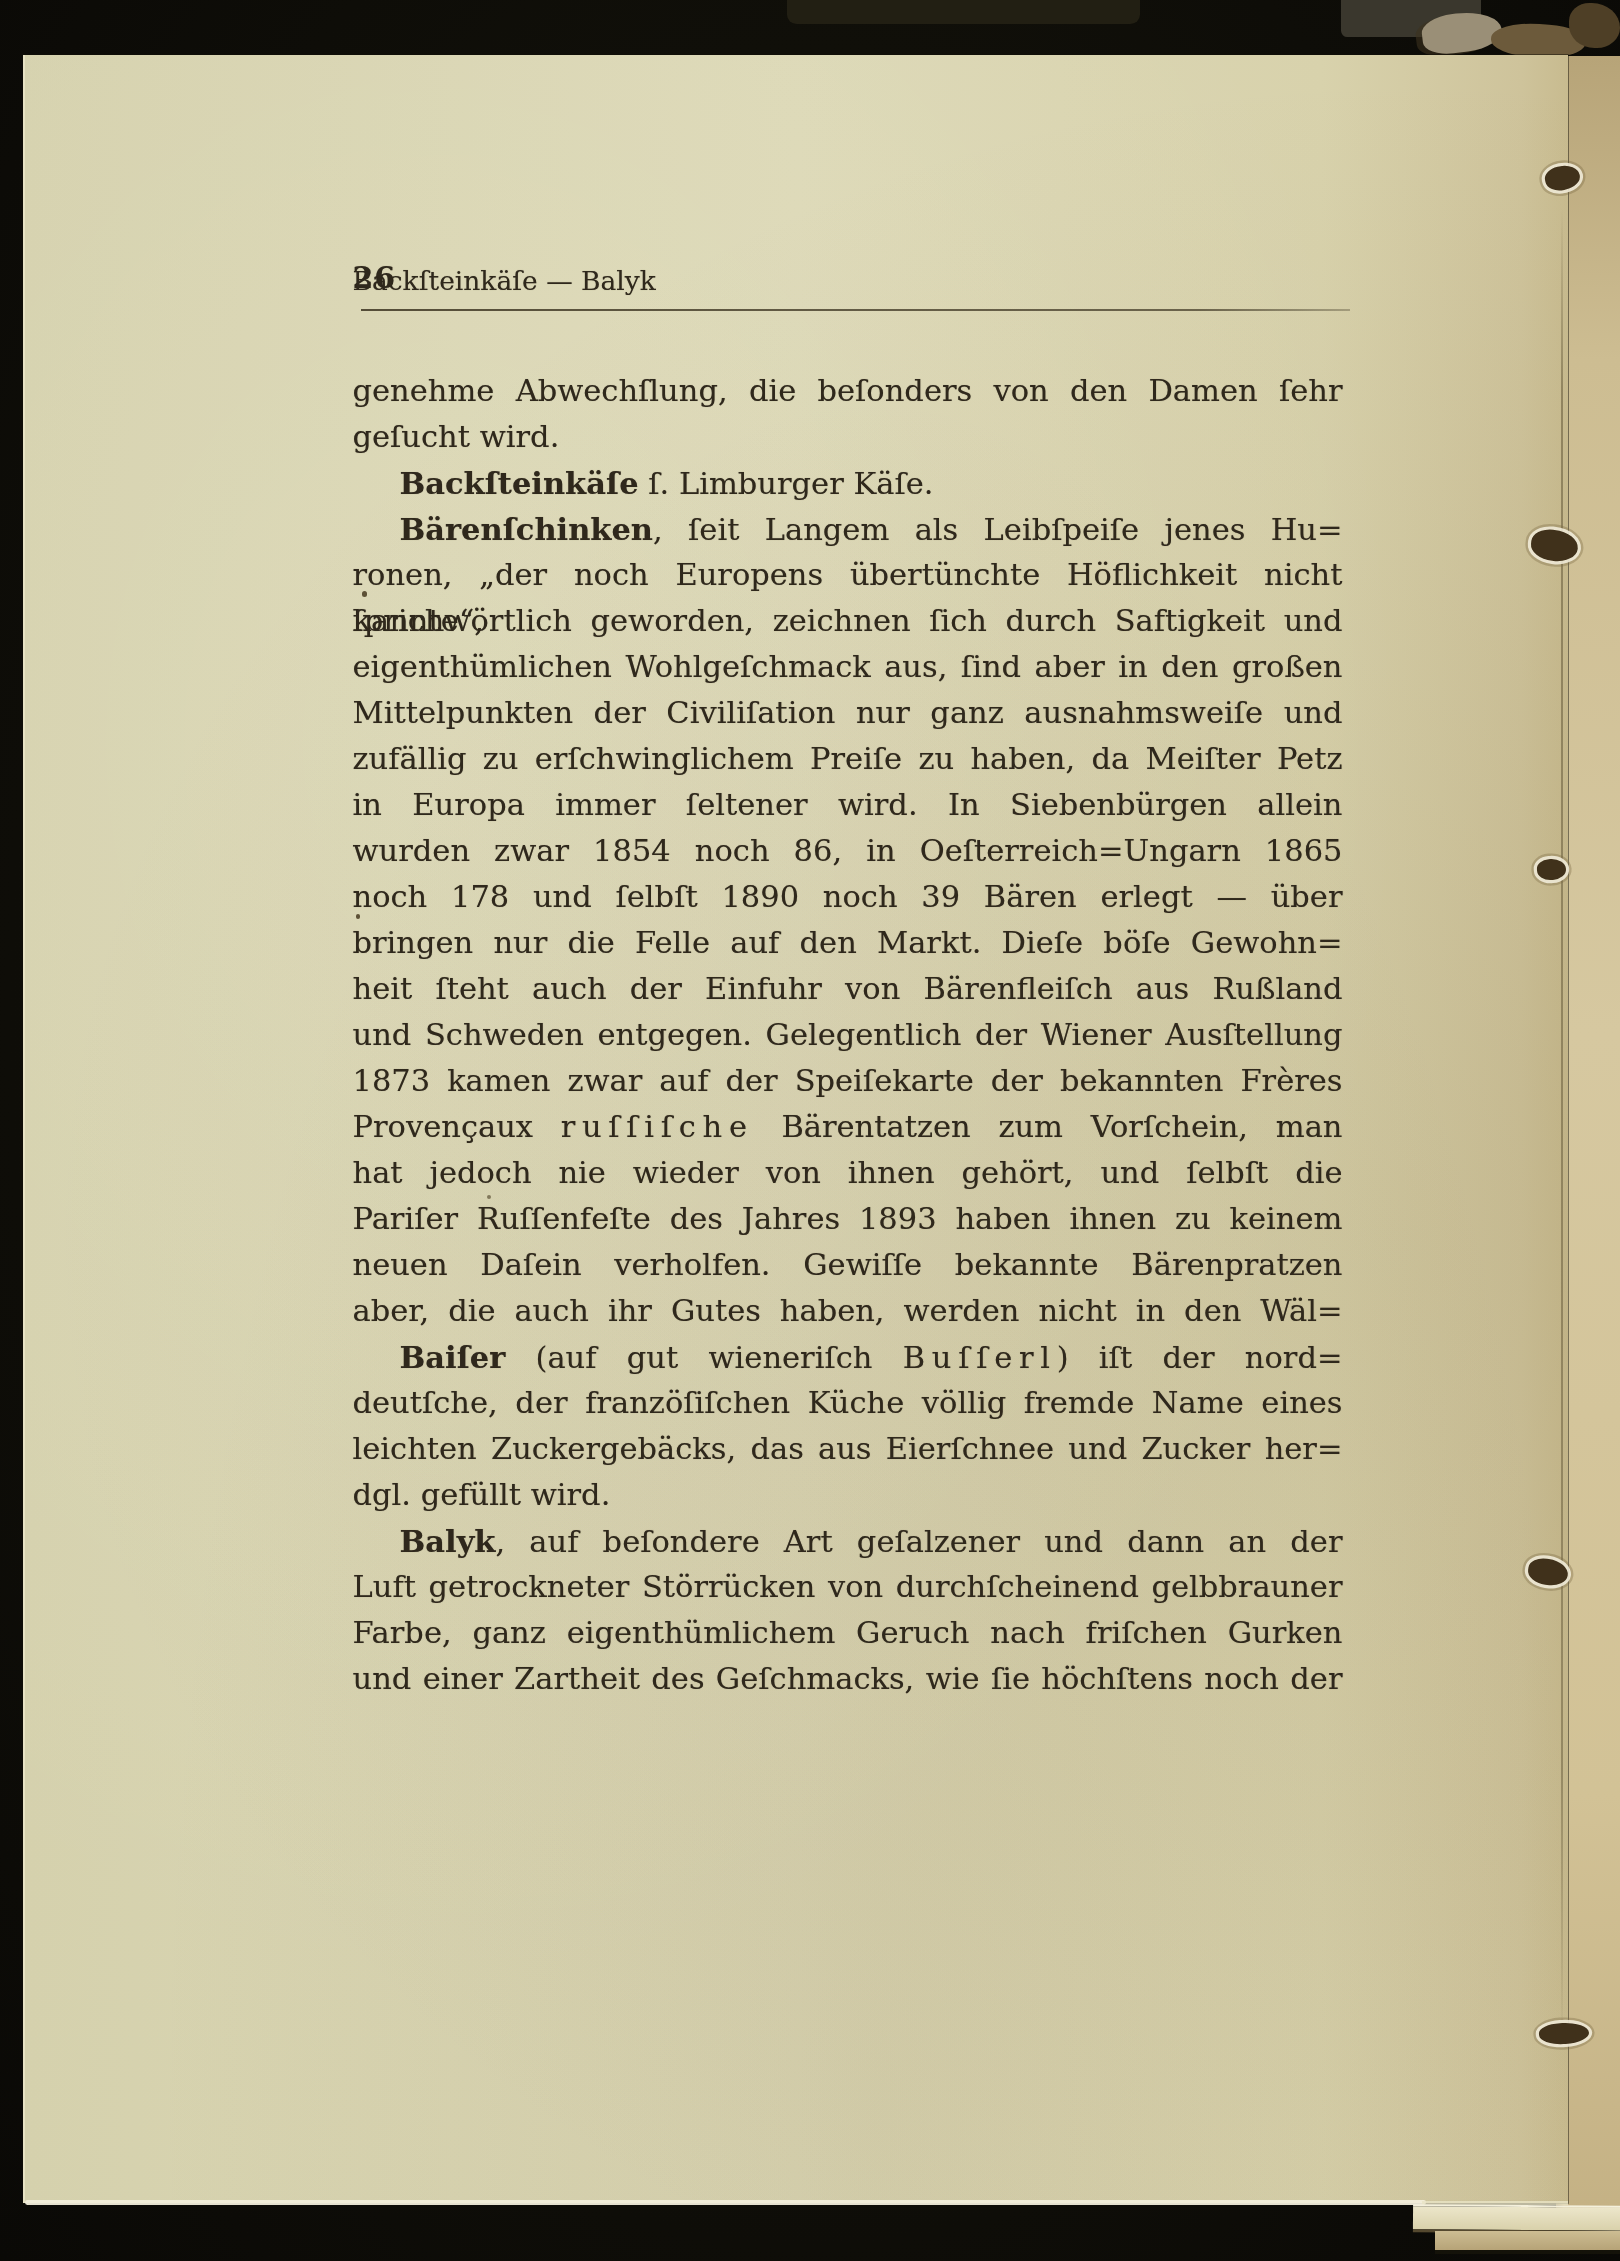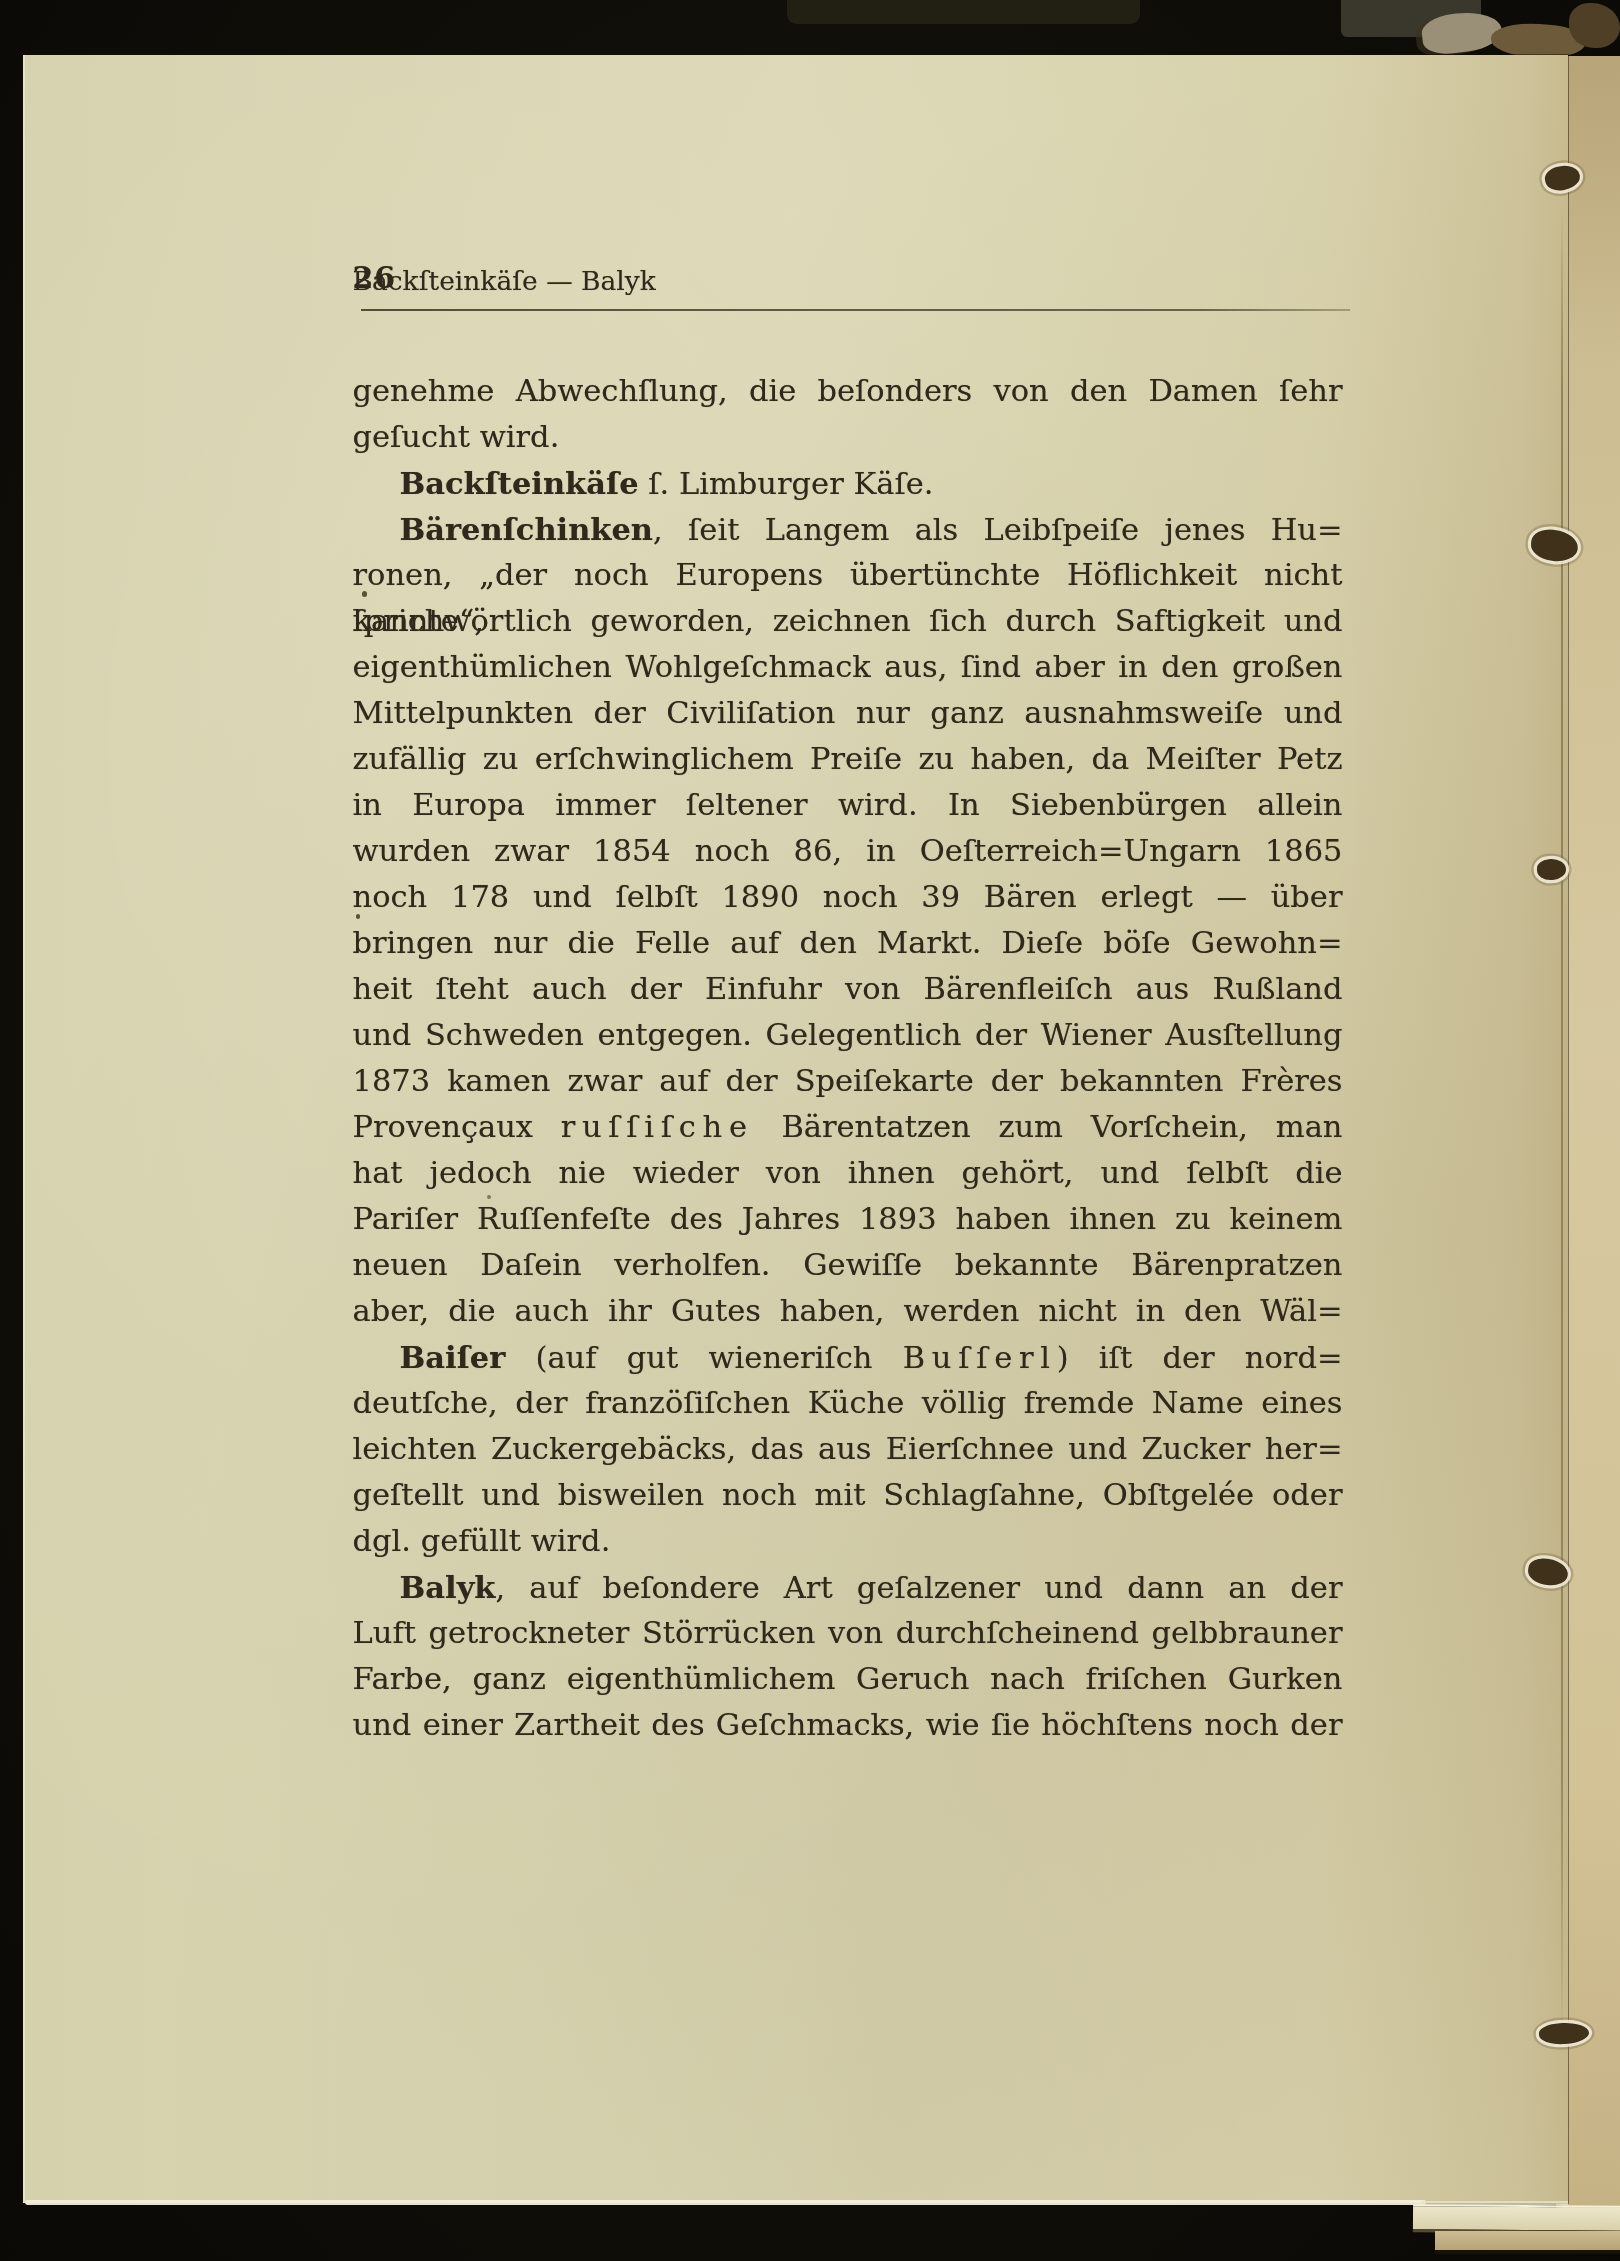--- a/index.html
+++ b/index.html
@@ -121,21 +121,20 @@
         <div class="line"><span>und Schweden entgegen. Gelegentlich der Wiener Ausſtellung</span></div>
         <div class="line"><span>1873 kamen zwar auf der Speiſekarte der bekannten Frères</span></div>
         <div class="line"><span>Provençaux </span><span class="spaced">ruſſiſche</span><span> Bärentatzen zum Vorſchein, man</span></div>
         <div class="line"><span>hat jedoch nie wieder von ihnen gehört, und ſelbſt die</span></div>
         <div class="line"><span>Pariſer Ruſſenfeſte des Jahres 1893 haben ihnen zu keinem</span></div>
         <div class="line"><span>neuen Daſein verholfen. Gewiſſe bekannte Bärenpratzen</span></div>
         <div class="line"><span>aber, die auch ihr Gutes haben, werden nicht in den Wäl=</span></div>
         <div class="line indent"><span class="bold">Baiſer</span><span> (auf gut wieneriſch </span><span class="spaced">Buſſerl</span><span>) iſt der nord=</span></div>
         <div class="line"><span>deutſche, der franzöſiſchen Küche völlig fremde Name eines</span></div>
         <div class="line"><span>leichten Zuckergebäcks, das aus Eierſchnee und Zucker her=</span></div>
-        <div class="line"><span>geſtellt und bisweilen noch mit Schlagſahne, Obſtgelée oder</span></div>
         <div class="line left"><span>dgl. gefüllt wird.</span></div>
         <div class="line indent"><span class="bold">Balyk</span><span>, auf beſondere Art geſalzener und dann an der</span></div>
         <div class="line"><span>Luft getrockneter Störrücken von durchſcheinend gelbbrauner</span></div>
         <div class="line"><span>Farbe, ganz eigenthümlichem Geruch nach friſchen Gurken</span></div>
         <div class="line"><span>und einer Zartheit des Geſchmacks, wie ſie höchſtens noch der</span></div>
       </div>
 
     <div class="bottom-fringe"></div>
     <div class="bottom-fringe2"></div>
   </div>

